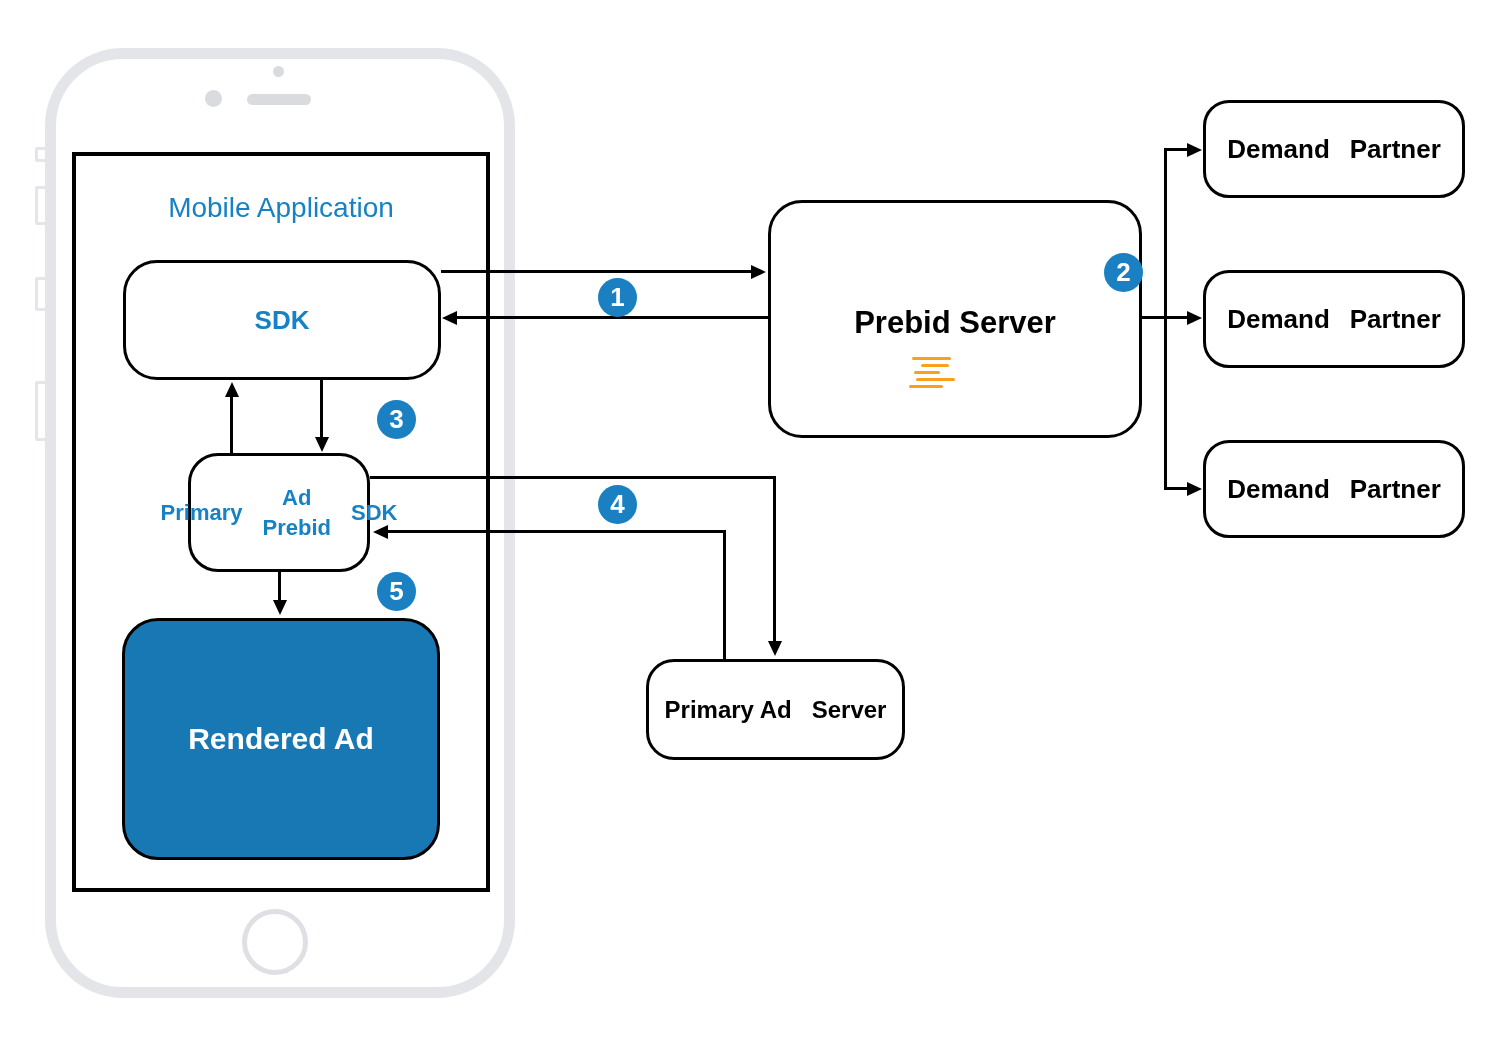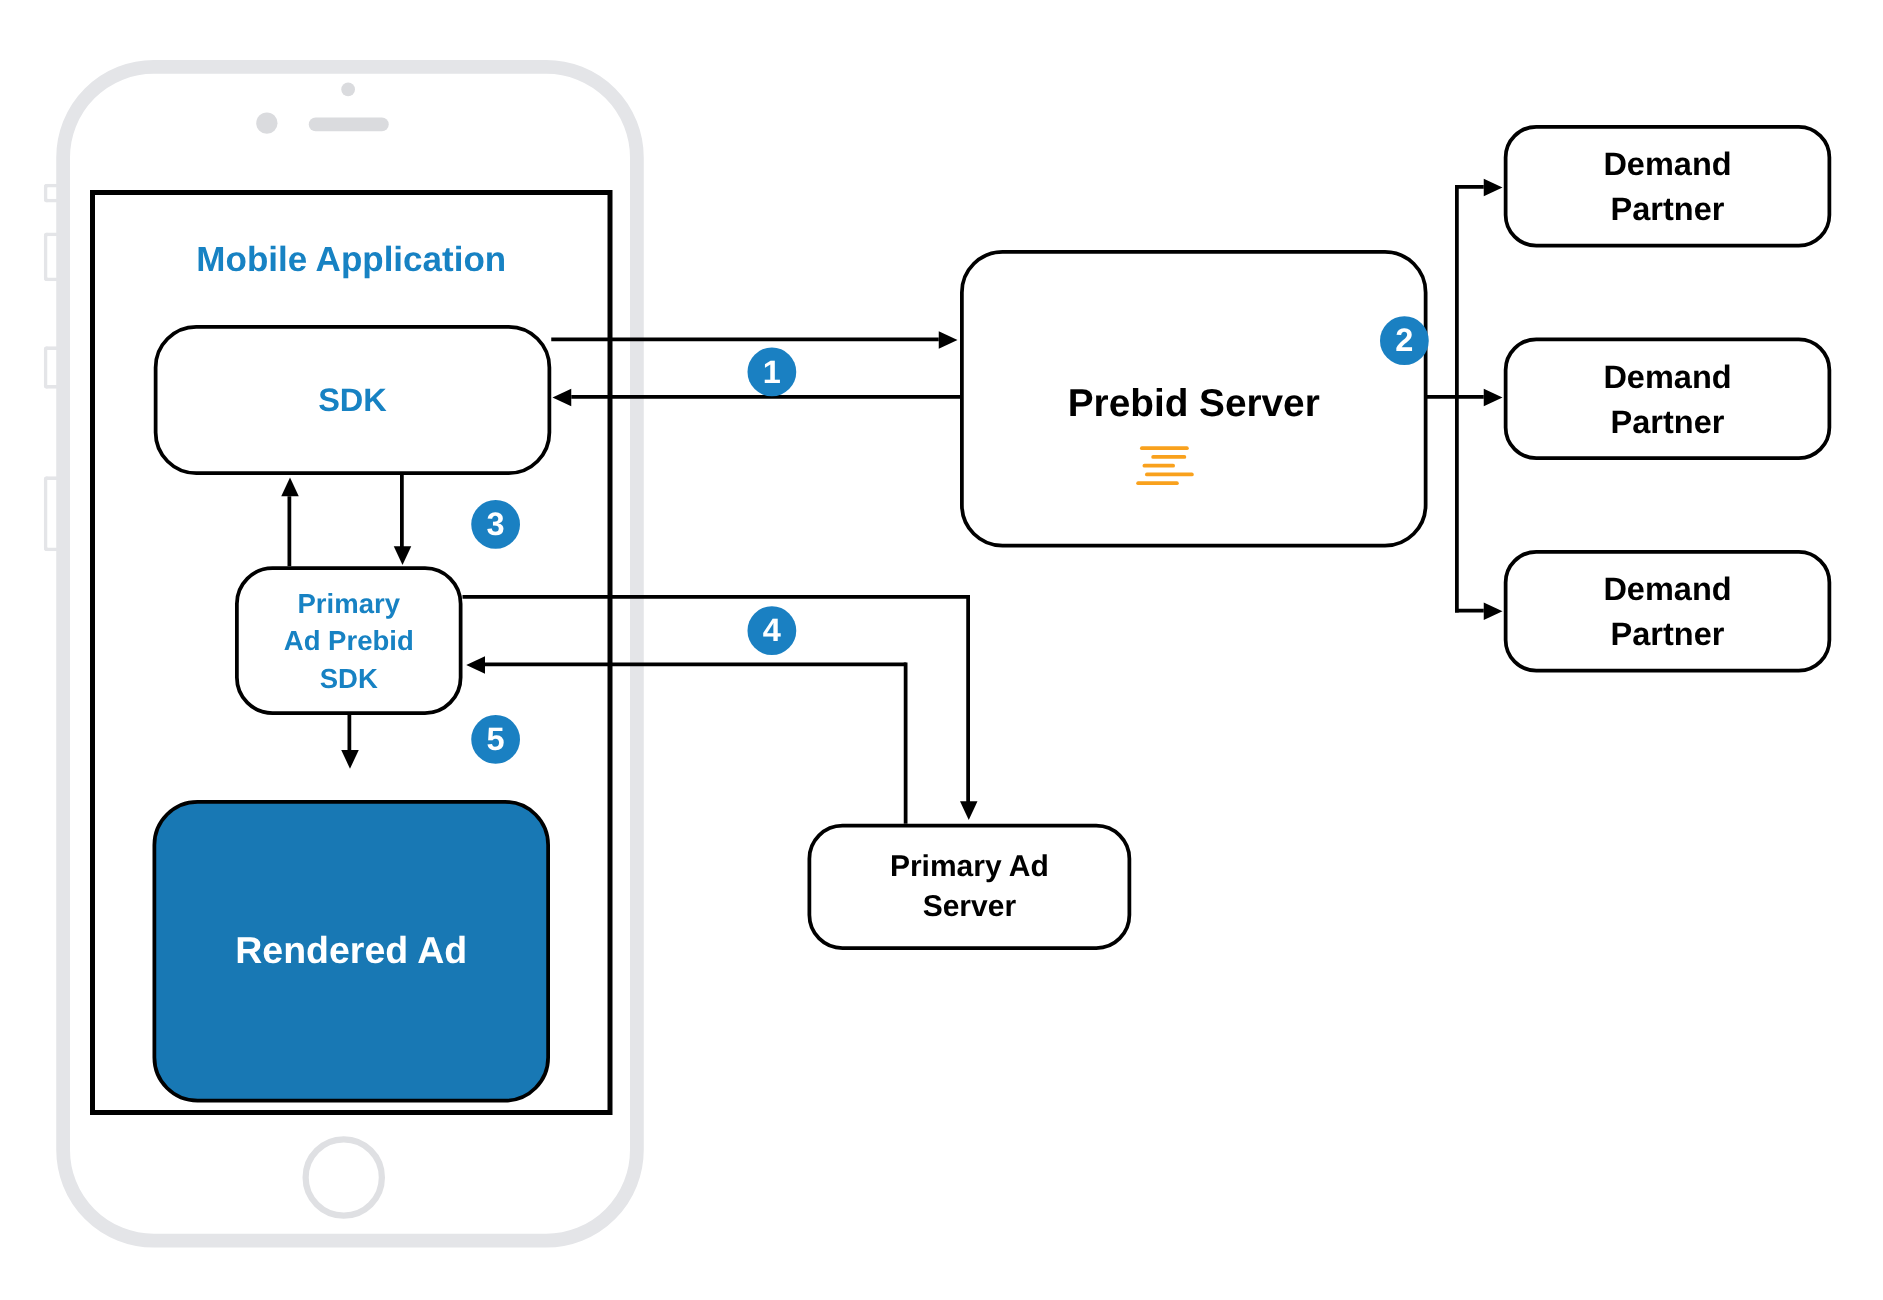--- a/index.html
+++ b/index.html
@@ -26,35 +26,35 @@
   .phone-home     { position:absolute; left:242px; top:909px; width:66px; height:66px; border-radius:50%;
                     border:5px solid #dfe0e3; background:#ffffff; box-sizing:border-box; z-index:1; }
 
   
   .mobile-app {
     position:absolute; left:72px; top:152px; width:418px; height:740px;
     border:4px solid #000; box-sizing:border-box; z-index:2; background:transparent;
   }
   .mobile-app-title {
     position:absolute; left:0; top:36px; width:100%; text-align:center;
-    color:#1782c3; font-size:28px; font-weight:bold;
+    color:#1782c3; font-size:28px; font-weight:normal;
   }
 
   
   .box {
     position:absolute; border:3px solid #000; background:#ffffff;
-    box-sizing:border-box; display:flex; flex-direction:column;
+    box-sizing:border-box; display:flex; flex-direction:row;
     align-items:center; justify-content:center; text-align:center;
-    font-weight:bold; z-index:4;
+    font-weight:bold; z-index:4;gap:20px;
   }
   .node-prebid-sdk   { left:123px; top:260px; width:318px; height:120px; border-radius:34px;
                        color:#1782c3; font-size:26px; line-height:36px; }
   .node-primary-sdk  { left:188px; top:453px; width:182px; height:119px; border-radius:30px;
                        color:#1782c3; font-size:22px; line-height:30px;align-items:center; }
-  .node-rendered-ad  { left:122px; top:640px; width:318px; height:242px; border-radius:36px;
+  .node-rendered-ad  { left:122px; top:618px; width:318px; height:242px; border-radius:36px;
                        background:#1878b4; color:#ffffff; font-size:30px; }
   .node-prebid-server{ left:768px; top:200px; width:374px; height:238px; border-radius:34px;
                        color:#000; font-size:31px; }
   .node-demand       { left:1203px; width:262px; height:98px; border-radius:26px;
                        color:#000; font-size:26px; line-height:36px; }
   .node-demand.dp1   { top:100px; }
   .node-demand.dp2   { top:270px; }
   .node-demand.dp3   { top:440px; }
   .node-primary-srv  { left:646px; top:659px; width:259px; height:101px; border-radius:28px;
                        color:#000; font-size:24px; line-height:32px;text-align:right; }

